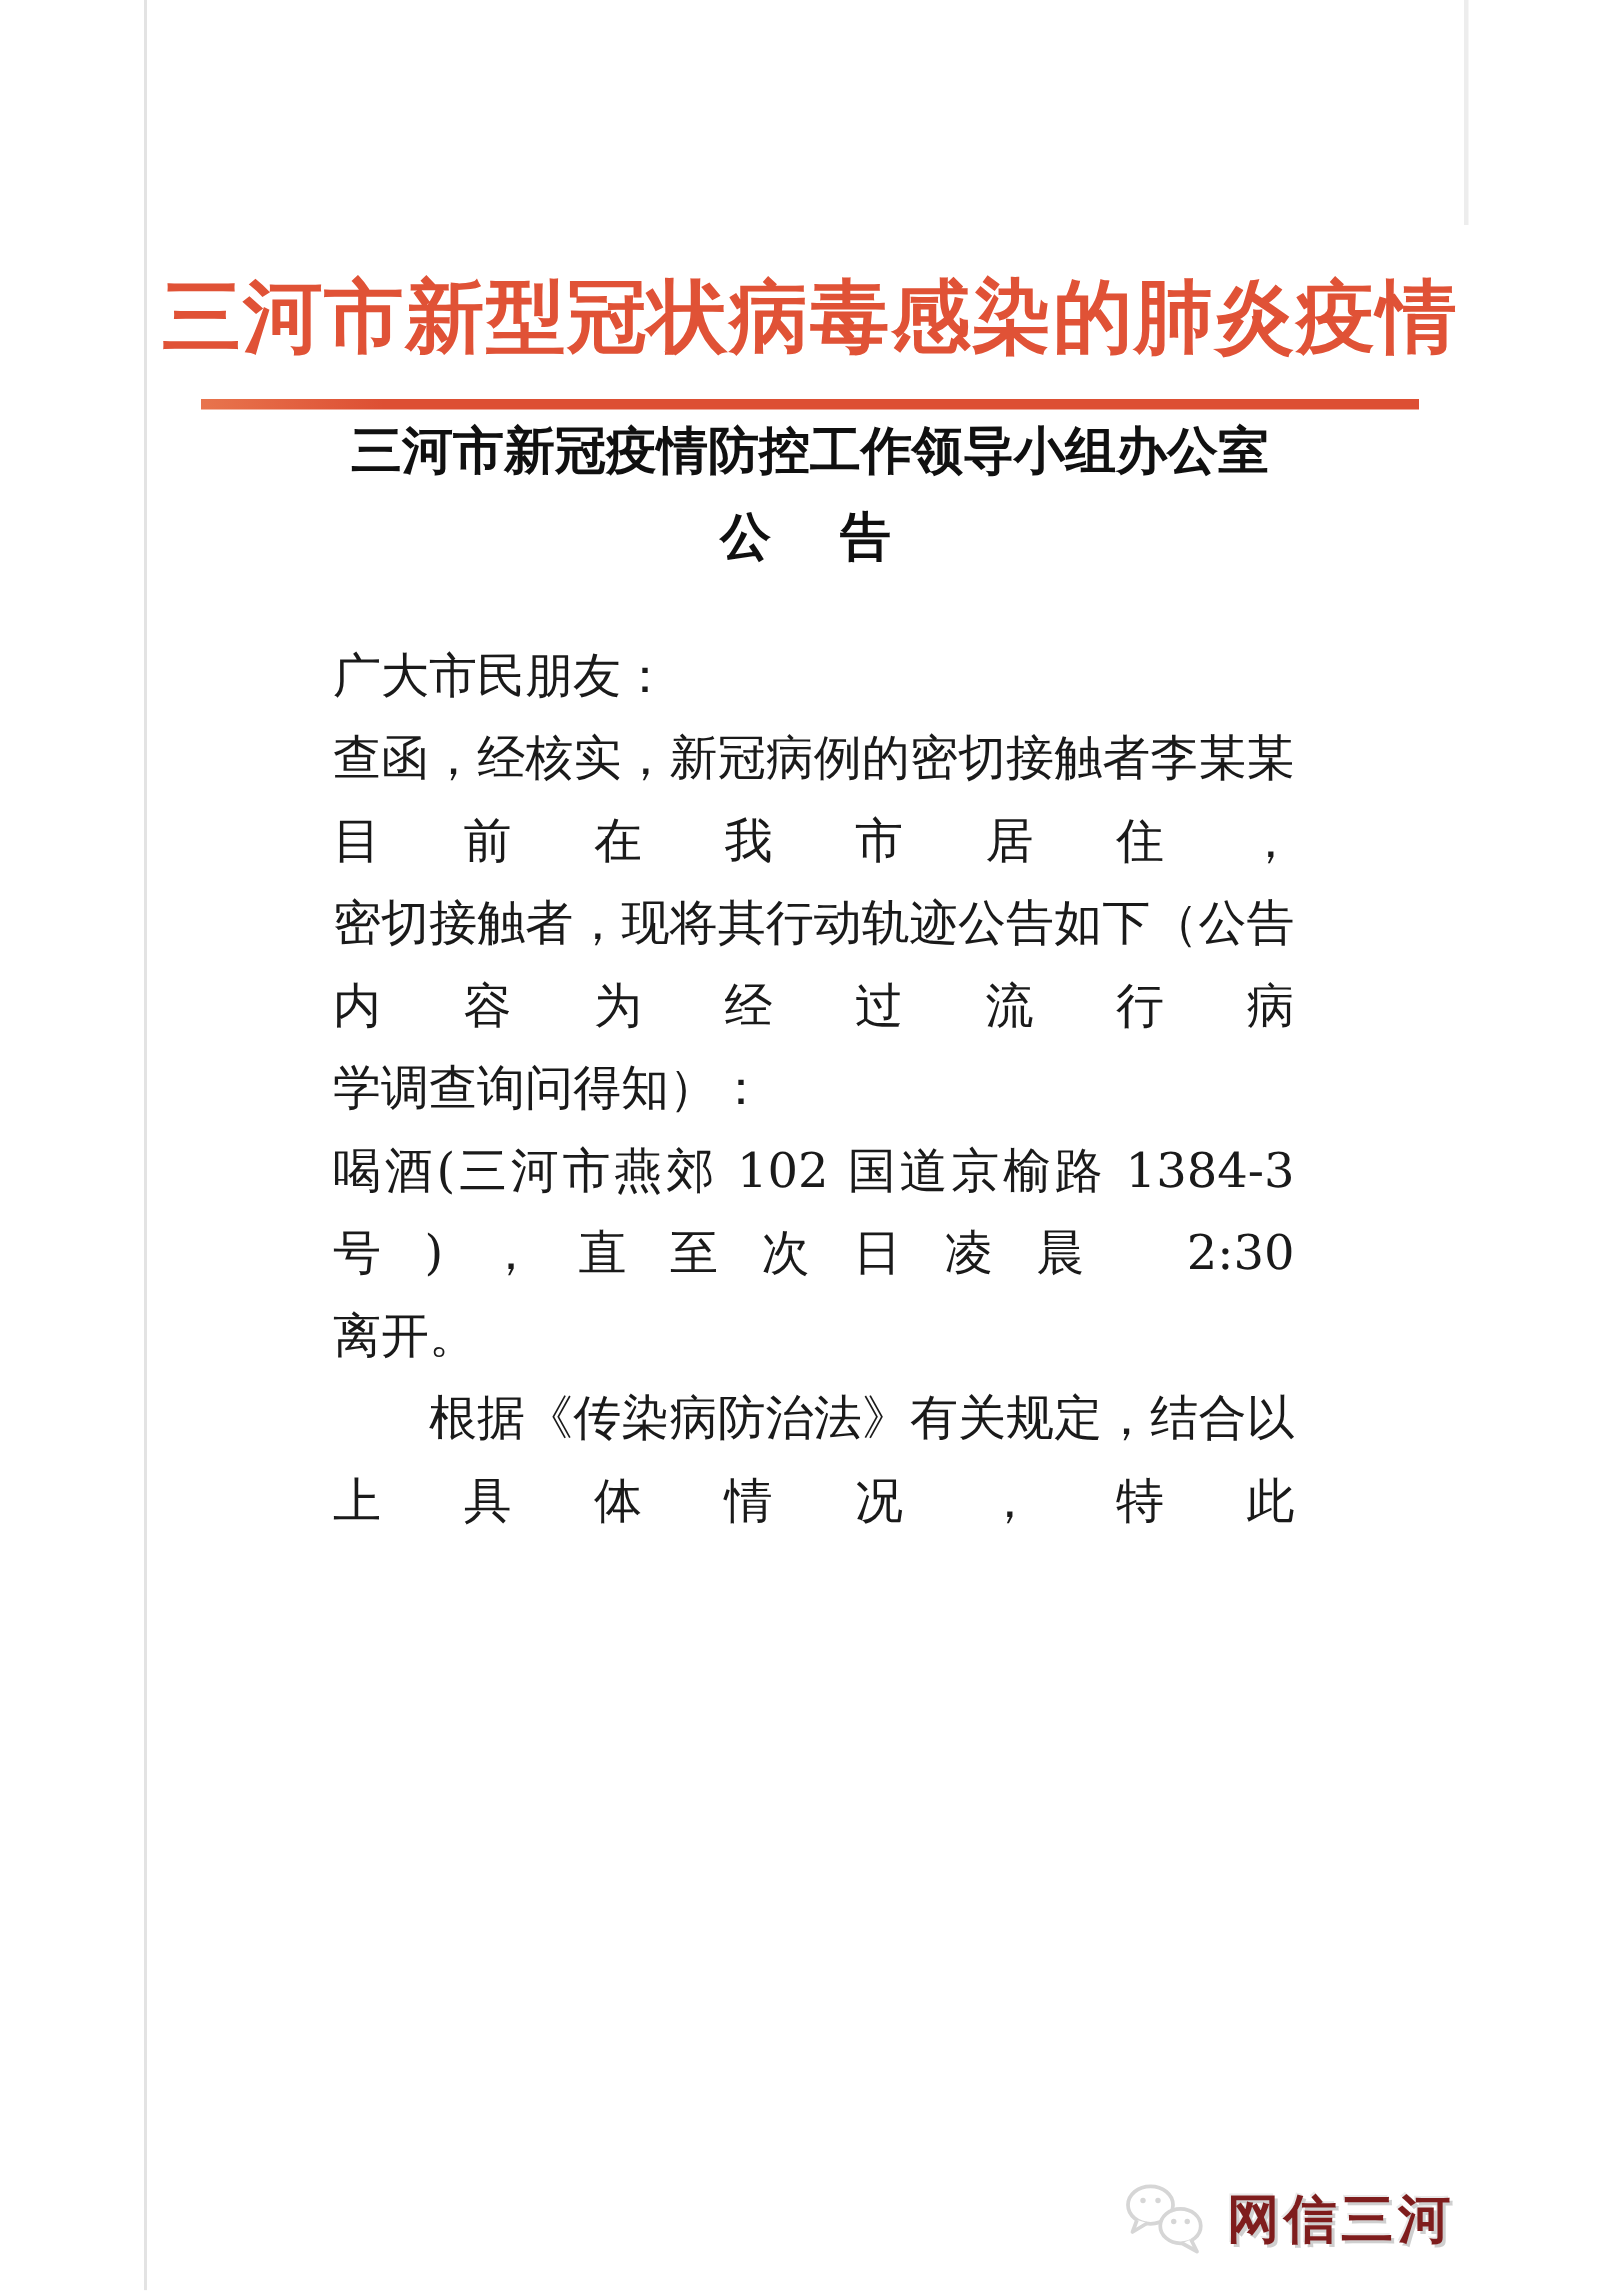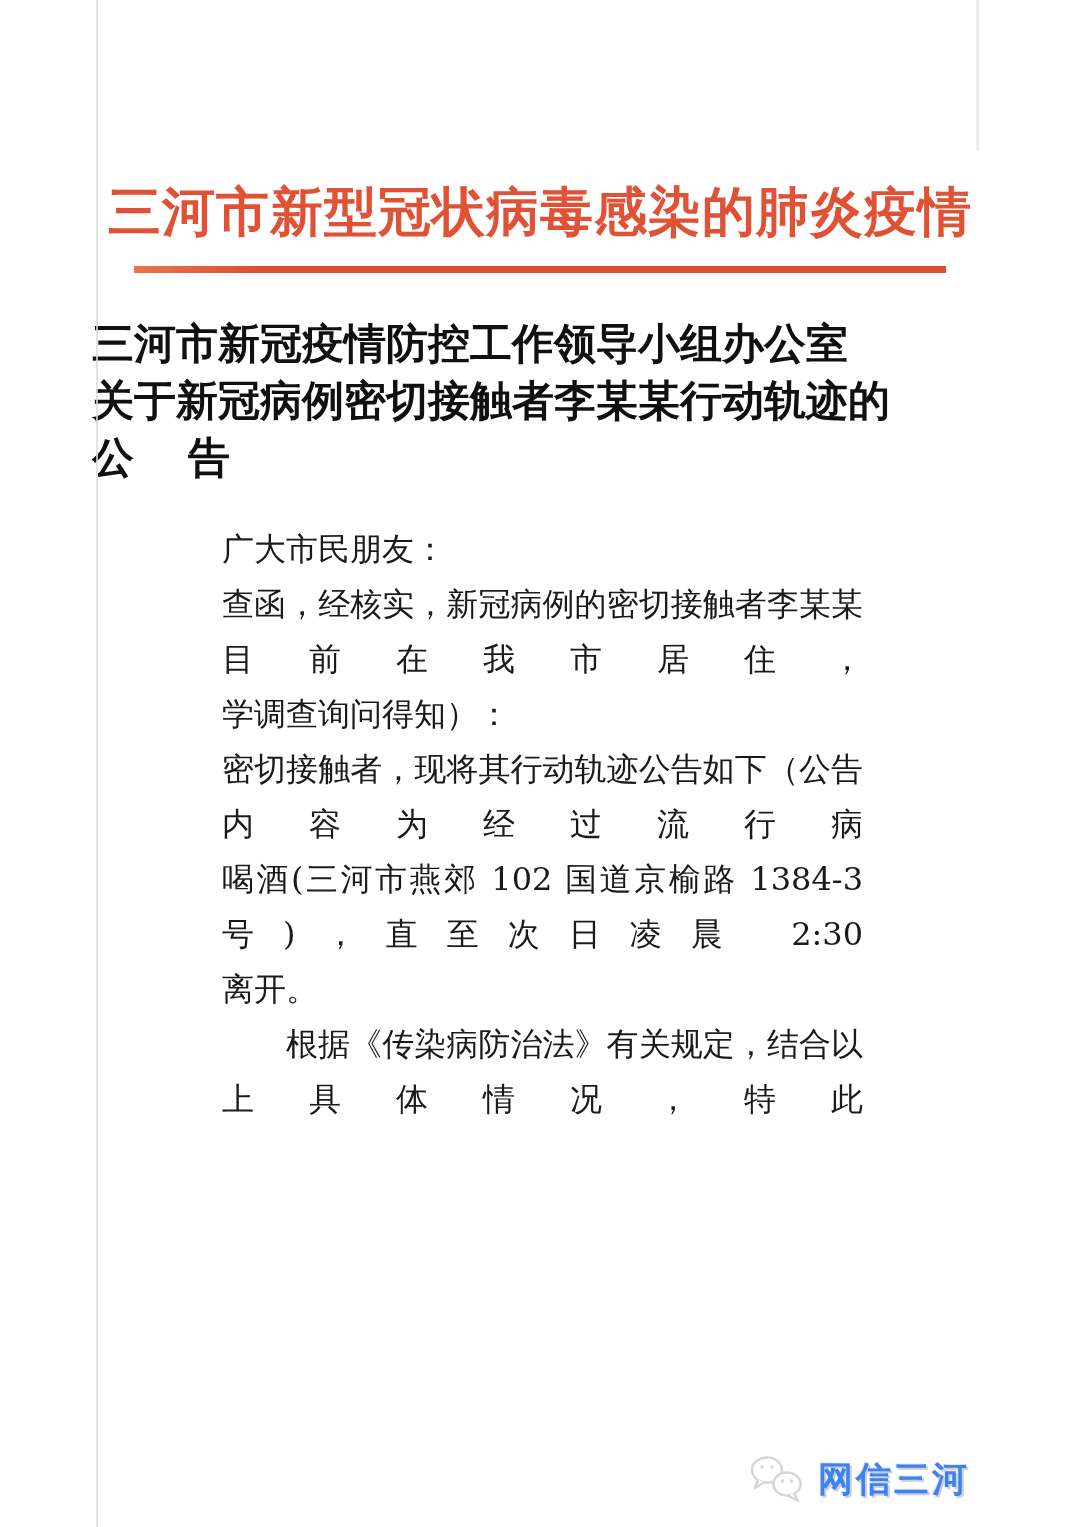--- a/index.html
+++ b/index.html
@@ -43,25 +43,24 @@
     letter-spacing: 1px;
   }
   .red-rule {
     width: 812px;
     height: 7px;
     margin: 13px auto 0 auto;
     background: linear-gradient(90deg, #e8744d, #dd4f33 15%, #dd4f33);
   }
   
   .doc-title {
-    margin-top: 42px;
-    text-align: left;
+    text-align: center;
     font-family: "DejaVu Sans", sans-serif;
     font-weight: bold;
-    font-size: 42px;
+    font-size: 34px;
     line-height: 57px;
     color: #101010;
   }
   .doc-title .t3 { letter-spacing: 6px; }
   
   .doc-body {
     margin: 36px 125px 0 130px;
     font-size: 32px;
     line-height: 55px;
     color: #1a1a1a;
@@ -79,50 +78,49 @@
     bottom: 22px;
     display: flex;
     align-items: center;
     gap: 10px;
   }
   .watermark .wm-label {
     font-family: "DejaVu Sans", sans-serif;
     font-weight: bold;
     font-size: 35px;
     letter-spacing: 3px;
-    color: #3b82f6;
+    color: #7f1d1d;
     text-shadow: 2px 2px 0 #cfcfcf, -1px -1px 0 #e9e9e9;
   }
   .wm-icon svg { display: block; }
 </style>
 </head>
 <body>
 
 <div class="page">
 
   <div class="edge-left"></div>
   <div class="edge-right"></div>
 
   <div class="red-header">
     <div>三河市新型冠状病毒感染的肺炎疫情</div>
   </div>
 
   <div class="red-rule"></div>
 
   <div class="doc-title">
     <div class="t1">三河市新冠疫情防控工作领导小组办公室</div>
-    <div class="t2">关于新冠病例密切接触者李某某行动轨迹的</div>
     <div class="t3">公　告</div>
   </div>
 
   <div class="doc-body">
       <div class="bodyline">广大市民朋友：</div>
       <div class="bodyline justify">查函，经核实，新冠病例的密切接触者李某某目前在我市居住，</div>
+      <div class="bodyline justify">密切接触者，现将其行动轨迹公告如下（公告内容为经过流行病</div>
       <div class="bodyline">学调查询问得知）：</div>
-      <div class="bodyline justify">密切接触者，现将其行动轨迹公告如下（公告内容为经过流行病</div>
       <div class="bodyline justify">喝酒(三河市燕郊 102 国道京榆路 1384-3 号)，直至次日凌晨 2:30</div>
       <div class="bodyline">离开。</div>
       <div class="bodyline indent justify">根据《传染病防治法》有关规定，结合以上具体情况，特此</div>
     </div>
 
   <div class="watermark">
     <span class="wm-icon">
       <svg width="62" height="52" viewBox="0 0 62 52" fill="none" xmlns="http://www.w3.org/2000/svg">
         <ellipse cx="21" cy="17" rx="15" ry="12.5" stroke="#d6d6d6" stroke-width="2.5" fill="#ffffff"></ellipse>
         <path d="M12 27 L9 35 L19 29" stroke="#d6d6d6" stroke-width="2.5" fill="#ffffff" stroke-linejoin="round"></path>

